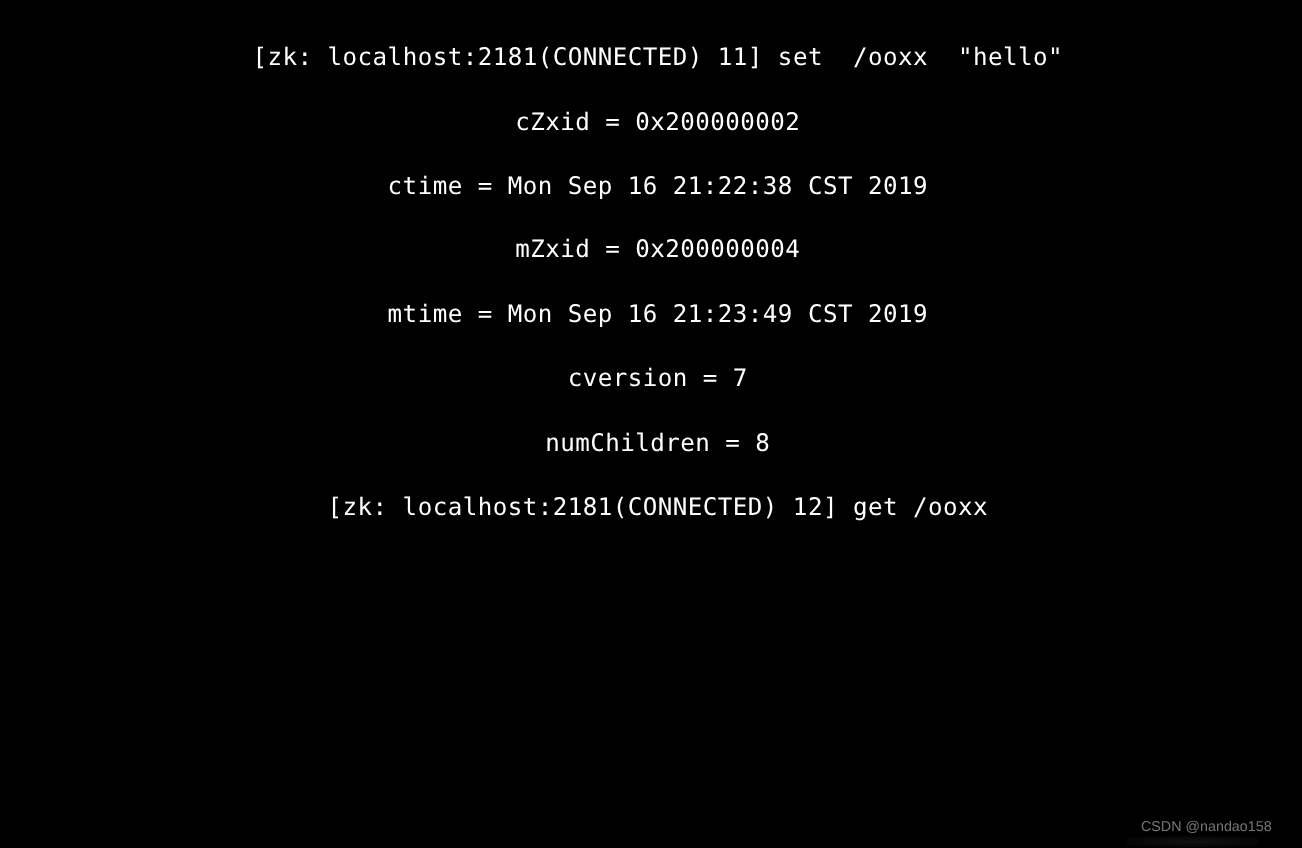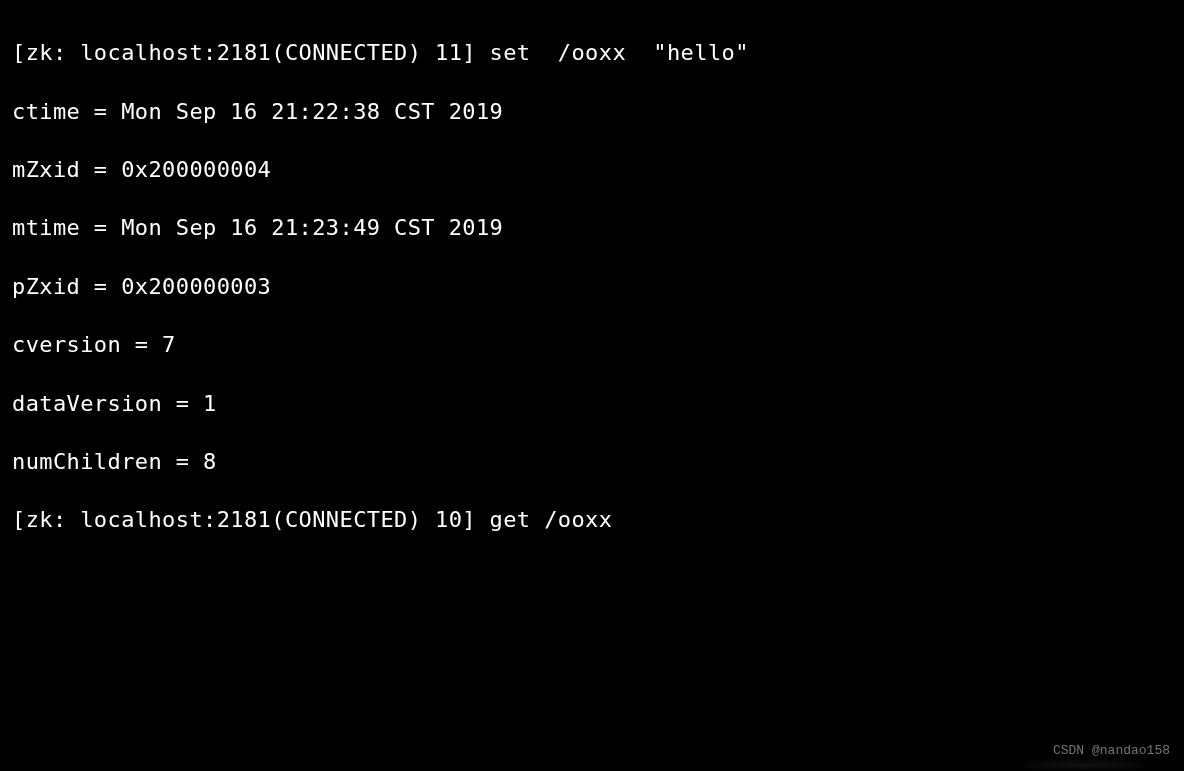--- a/index.html
+++ b/index.html
@@ -12,52 +12,51 @@
     font-family: "Menlo", "Consolas", "DejaVu Sans Mono", "Courier New", monospace;
     font-size: 22px;
     line-height: 29.2px;
     color: #fff;
     letter-spacing: 0.4px;
   }
   .terminal {
     padding: 9px 0 0 12px;
     white-space: pre;
   }
-  .line { display: block; }
+  .line { display: block; text-align: center; }
   .watermark {
     position: absolute;
-    right: 14px;
+    right: 28px;
     bottom: 6px;
-    font-family: Liberation Mono, monospace;
+    font-family: Liberation Sans, sans-serif;
     font-size: 13px;
     letter-spacing: 0;
     color: rgba(210,210,210,0.55);
   }
   .smudge {
     position: absolute;
     right: 40px;
     bottom: 1px;
     width: 120px;
     height: 10px;
     background: radial-gradient(ellipse at center, rgba(120,120,120,0.15), rgba(0,0,0,0));
   }
 </style>
 </head>
 <body>
 
 <div class="terminal">
 <span class="line">[zk: localhost:2181(CONNECTED) 11] set  /ooxx  "hello"</span>
+<span class="line">cZxid = 0x200000002</span>
 <span class="line">ctime = Mon Sep 16 21:22:38 CST 2019</span>
 <span class="line">mZxid = 0x200000004</span>
 <span class="line">mtime = Mon Sep 16 21:23:49 CST 2019</span>
-<span class="line">pZxid = 0x200000003</span>
 <span class="line">cversion = 7</span>
-<span class="line">dataVersion = 1</span>
 <span class="line">numChildren = 8</span>
-<span class="line">[zk: localhost:2181(CONNECTED) 10] get /ooxx</span>
+<span class="line">[zk: localhost:2181(CONNECTED) 12] get /ooxx</span>
 
 
 
 
 
 
 
 
 
 

